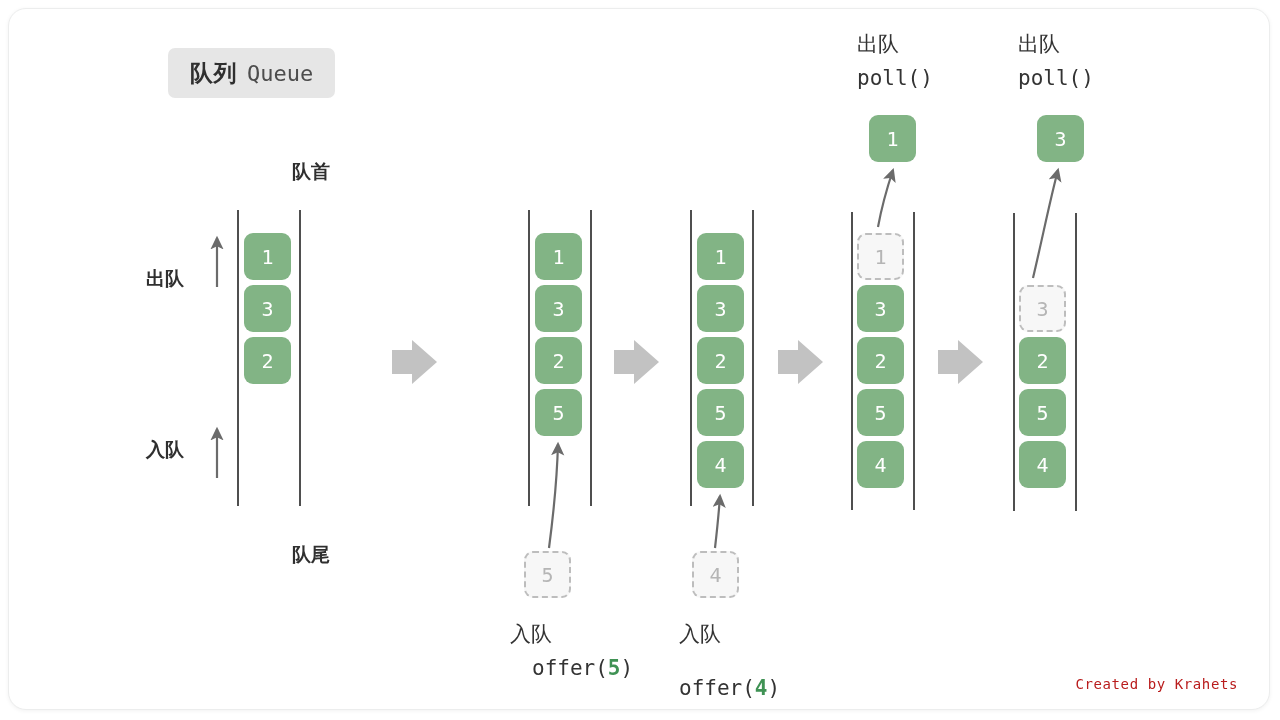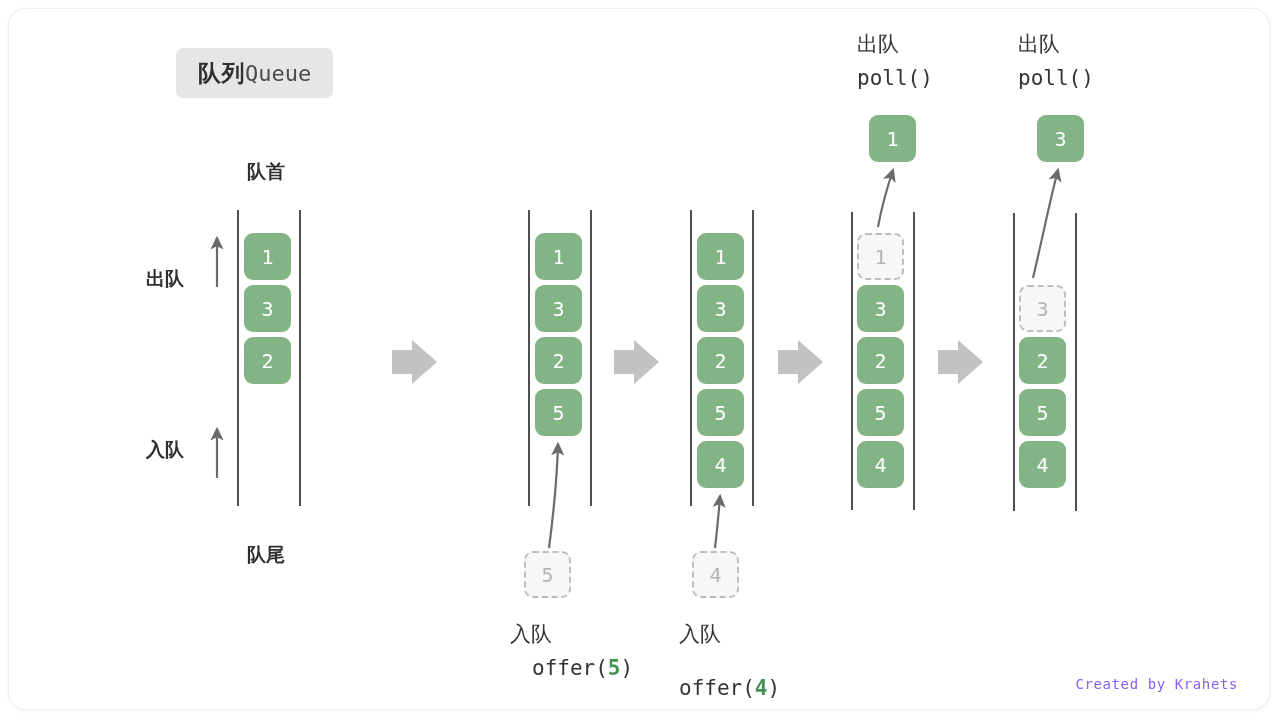--- a/index.html
+++ b/index.html
@@ -31,26 +31,27 @@
     background: #ffffff;
     border: 1px solid #eceded;
     border-radius: 18px;
     box-sizing: border-box;
     box-shadow: 0 1px 4px rgba(0,0,0,0.055);
   }
 
   
   .title-badge {
     position: absolute;
-    left: 176px;
+    left: 168px;
     top: 48px;
     height: 50px;
     padding: 0 22px;
     display: flex;
     align-items: center;
+    gap: 10px;
     background: #e6e6e6;
     border-radius: 7px;
     box-sizing: border-box;
   }
   .title-cn {
     font-size: 23px;
     font-weight: bold;
     color: #2f2f2f;
     letter-spacing: 0.5px;
   }
@@ -80,20 +81,21 @@
     font-family: "DejaVu Sans Mono", "Liberation Mono", monospace;
     font-size: 21px;
     color: #333333;
   }
   .hl-green {
     color: #3f9254;
     font-weight: bold;
   }
   .center-x {
     transform: translateX(-50%);
+    margin-left: 45px;
   }
 
   
   .rail {
     position: absolute;
     width: 1.6px;
     background: #4f4f4f;
   }
 
   
@@ -131,21 +133,21 @@
     pointer-events: none;
   }
 
   
   .watermark {
     position: absolute;
     right: 42px;
     bottom: 28px;
     font-family: "DejaVu Sans Mono", "Liberation Mono", monospace;
     font-size: 14px;
-    color: #8b5cf6;
+    color: #b91c1c;
     letter-spacing: 0.6px;
   }
 </style>
 </head>
 <body>
 
 <div id="canvas">
   <div class="card"></div>
 
   <div class="title-badge">

